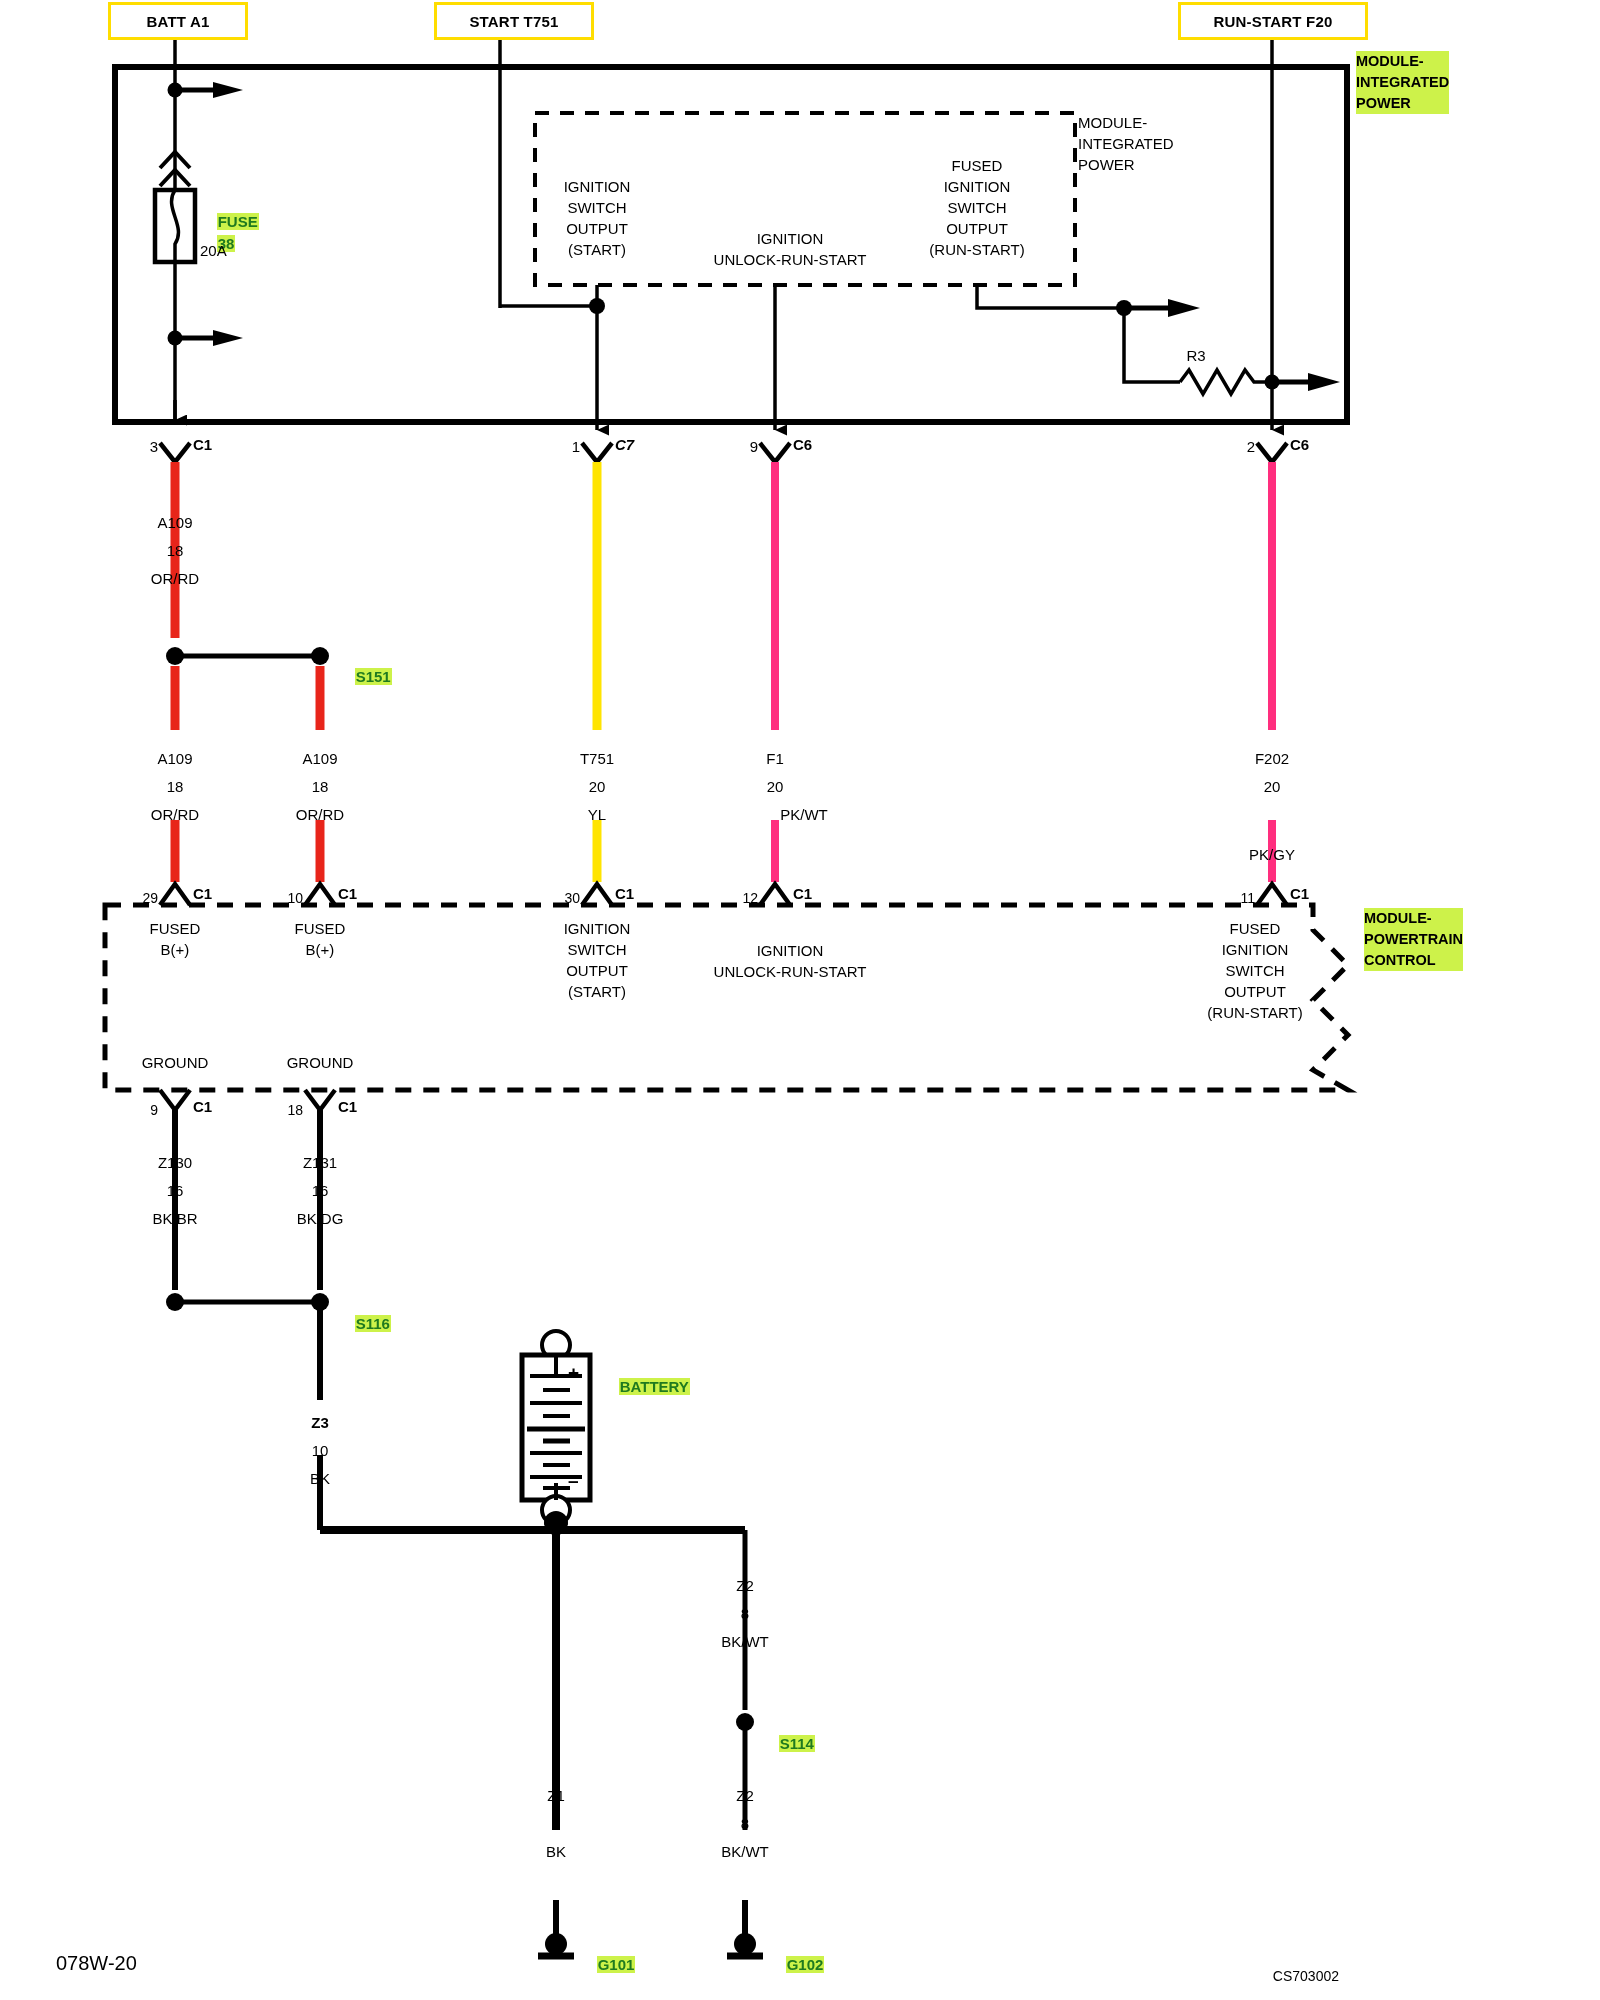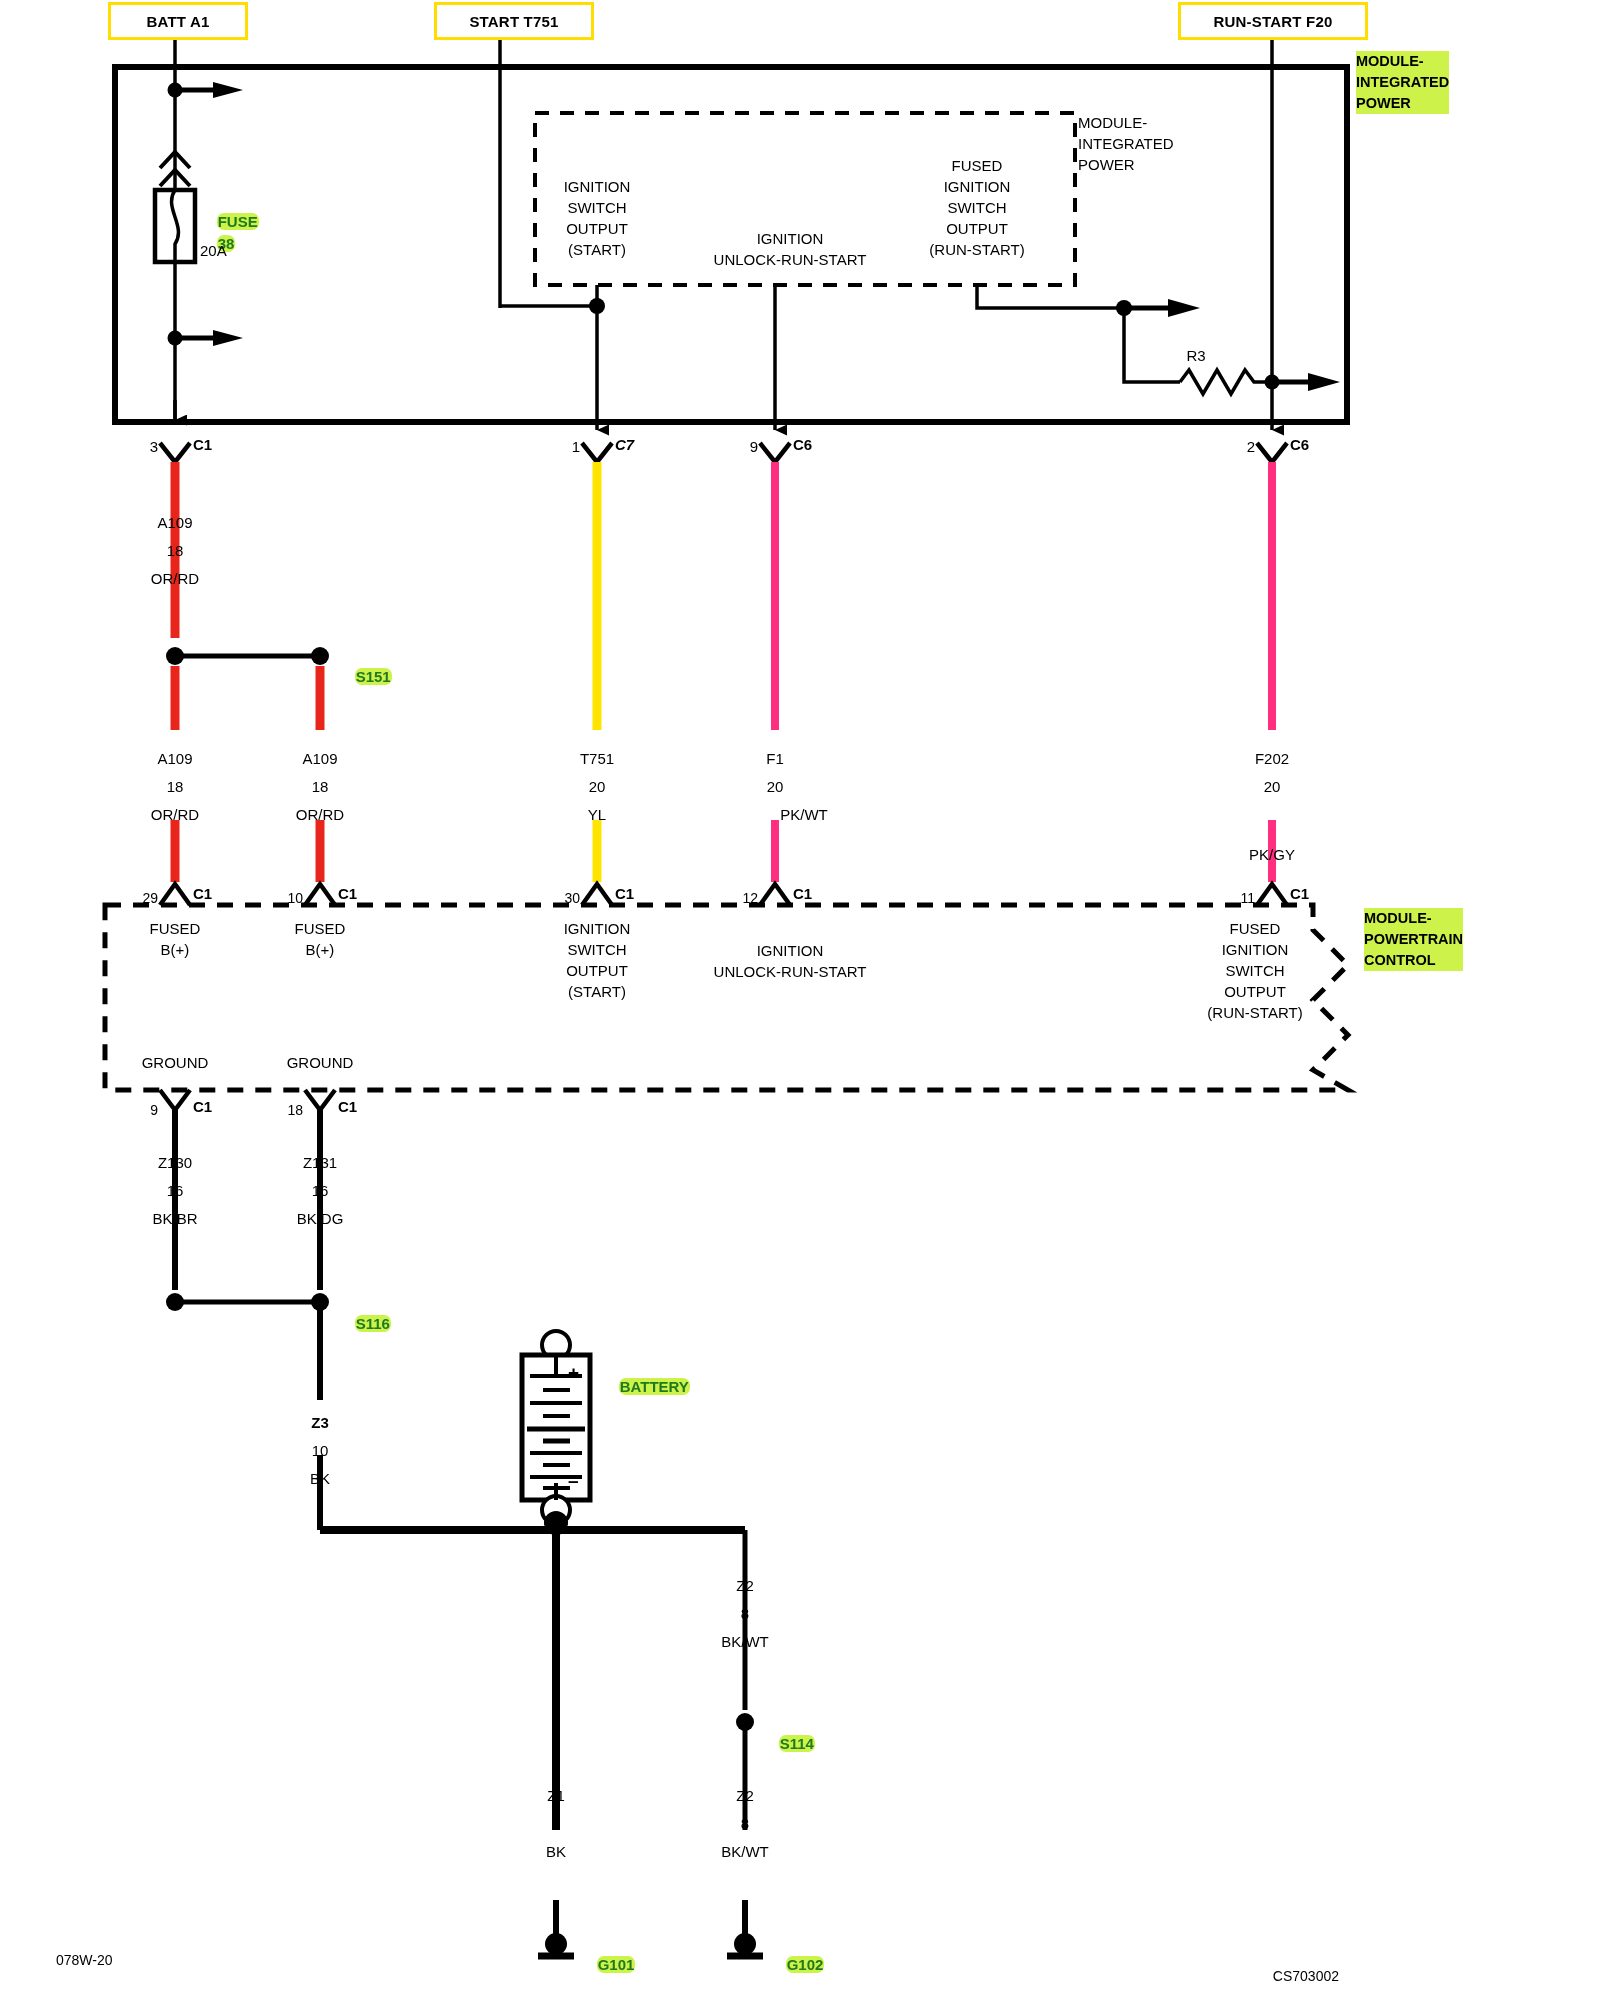--- a/index.html
+++ b/index.html
@@ -32,38 +32,37 @@
     color: #000;
   }
   .txt.c { transform: translateX(-50%); text-align: center; }
   .txt.r { transform: translateX(-100%); text-align: right; }
   .bold { font-weight: bold; }
   .hlgreen {
     background: #cdf24a;
     color: #1f7a1f;
     font-weight: bold;
     padding: 0 1px;
-    border-radius: 7px;
   }
   .conn-box {
     position: absolute;
     border: 3px solid #ffdd00;
     background: #ffffff;
     font-weight: bold;
     font-size: 15px;
     letter-spacing: 0.2px;
     display: flex;
     align-items: center;
     justify-content: center;
     box-sizing: border-box;
   }
   .footer-left {
     position: absolute;
     left: 56px; top: 1952px;
-    font-size: 14px;
+    font-size: 20px;
   }
   .footer-right {
     position: absolute;
     right: 38px; top: 1968px;
     font-size: 14px;
   }
   .modlabel {
     position: absolute;
     font-weight: bold;
     font-size: 14.5px;

